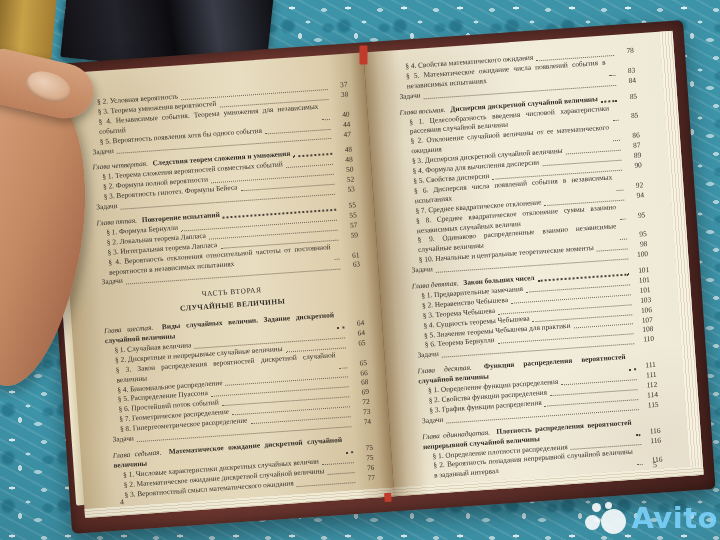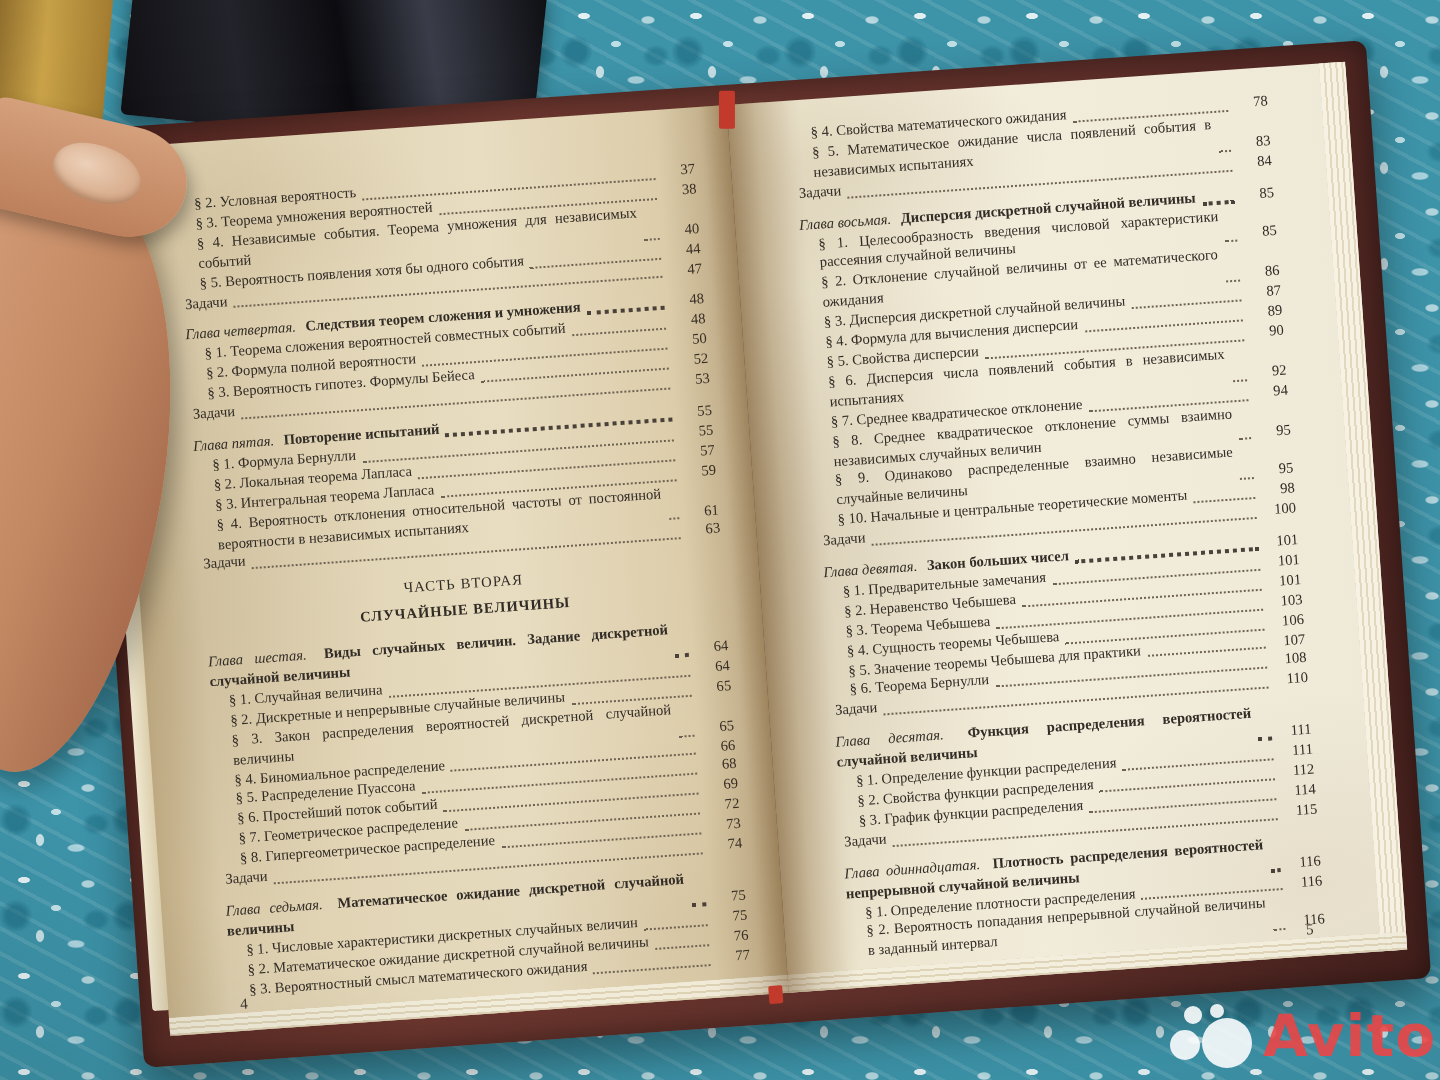--- a/index.html
+++ b/index.html
@@ -82,21 +82,21 @@
   
   .vignette{position:absolute;inset:0;pointer-events:none;
     background:radial-gradient(120% 100% at 55% 40%, transparent 55%, rgba(0,0,0,.18) 100%);}
   .watermark{position:absolute;right:2px;bottom:6px;display:flex;align-items:center;gap:4px;opacity:.88;}
   .avito-logo{position:relative;width:42px;height:32px;}
   .avito-logo i{position:absolute;border-radius:50%;background:#fff;}
   .avito-logo .c1{left:7px;top:1px;width:9px;height:9px;}
   .avito-logo .c2{left:0;top:13px;width:15px;height:15px;}
   .avito-logo .c3{left:20px;top:0;width:7px;height:7px;}
   .avito-logo .c4{left:16px;top:7px;width:25px;height:25px;}
-  .avito-text{color:#ef4444;font-family:"DejaVu Sans","Liberation Sans",sans-serif;font-weight:bold;font-size:29px;letter-spacing:.5px;line-height:32px;}
+  .avito-text{color:#7dd3fc;font-family:"DejaVu Sans","Liberation Sans",sans-serif;font-weight:bold;font-size:29px;letter-spacing:.5px;line-height:32px;}
 </style>
 </head>
 <body>
 
 <div class="photo">
   <div class="cloth"></div>
   <div class="tan-book"></div>
   <div class="black-book"></div>
   <div class="navy-sliver"></div>
   <div class="gray-slab"></div>

